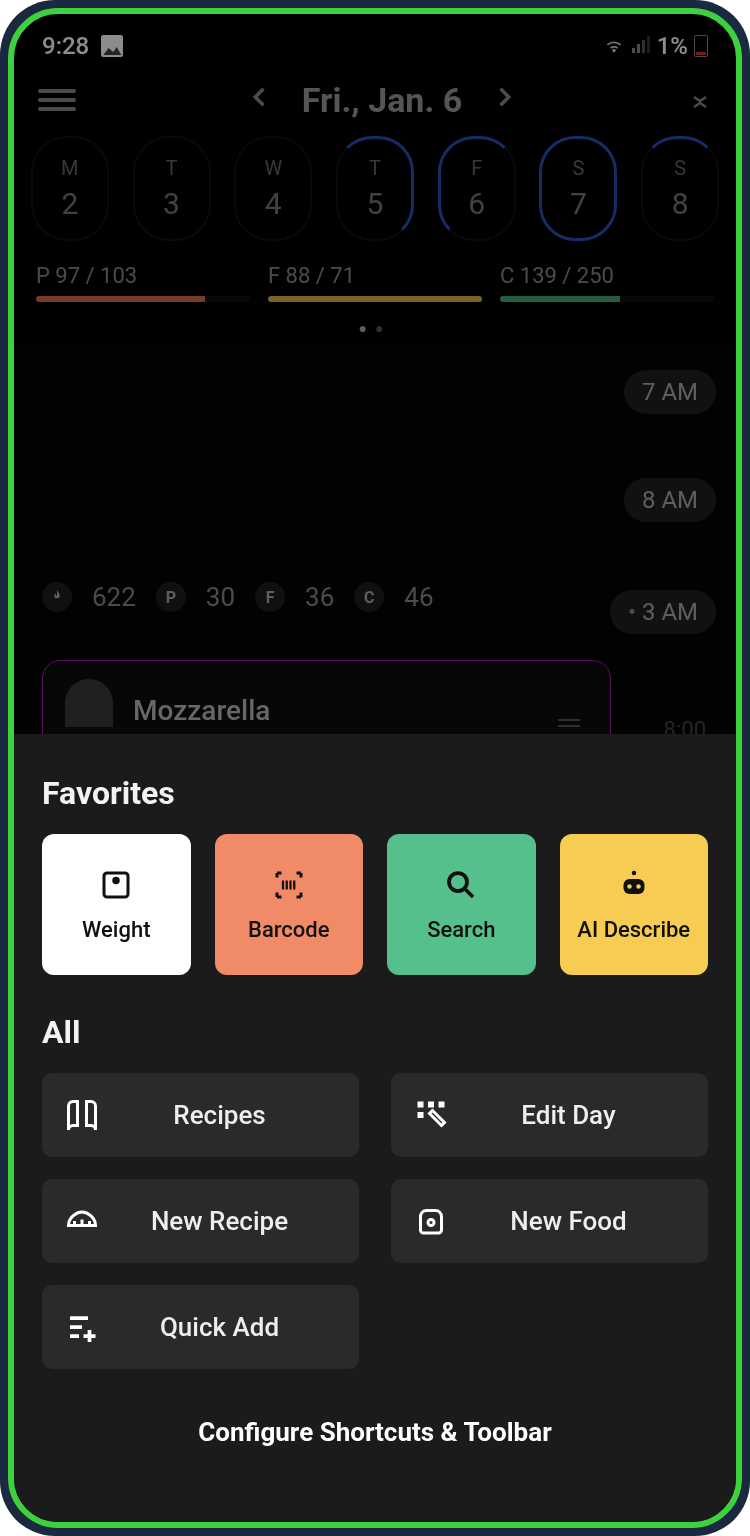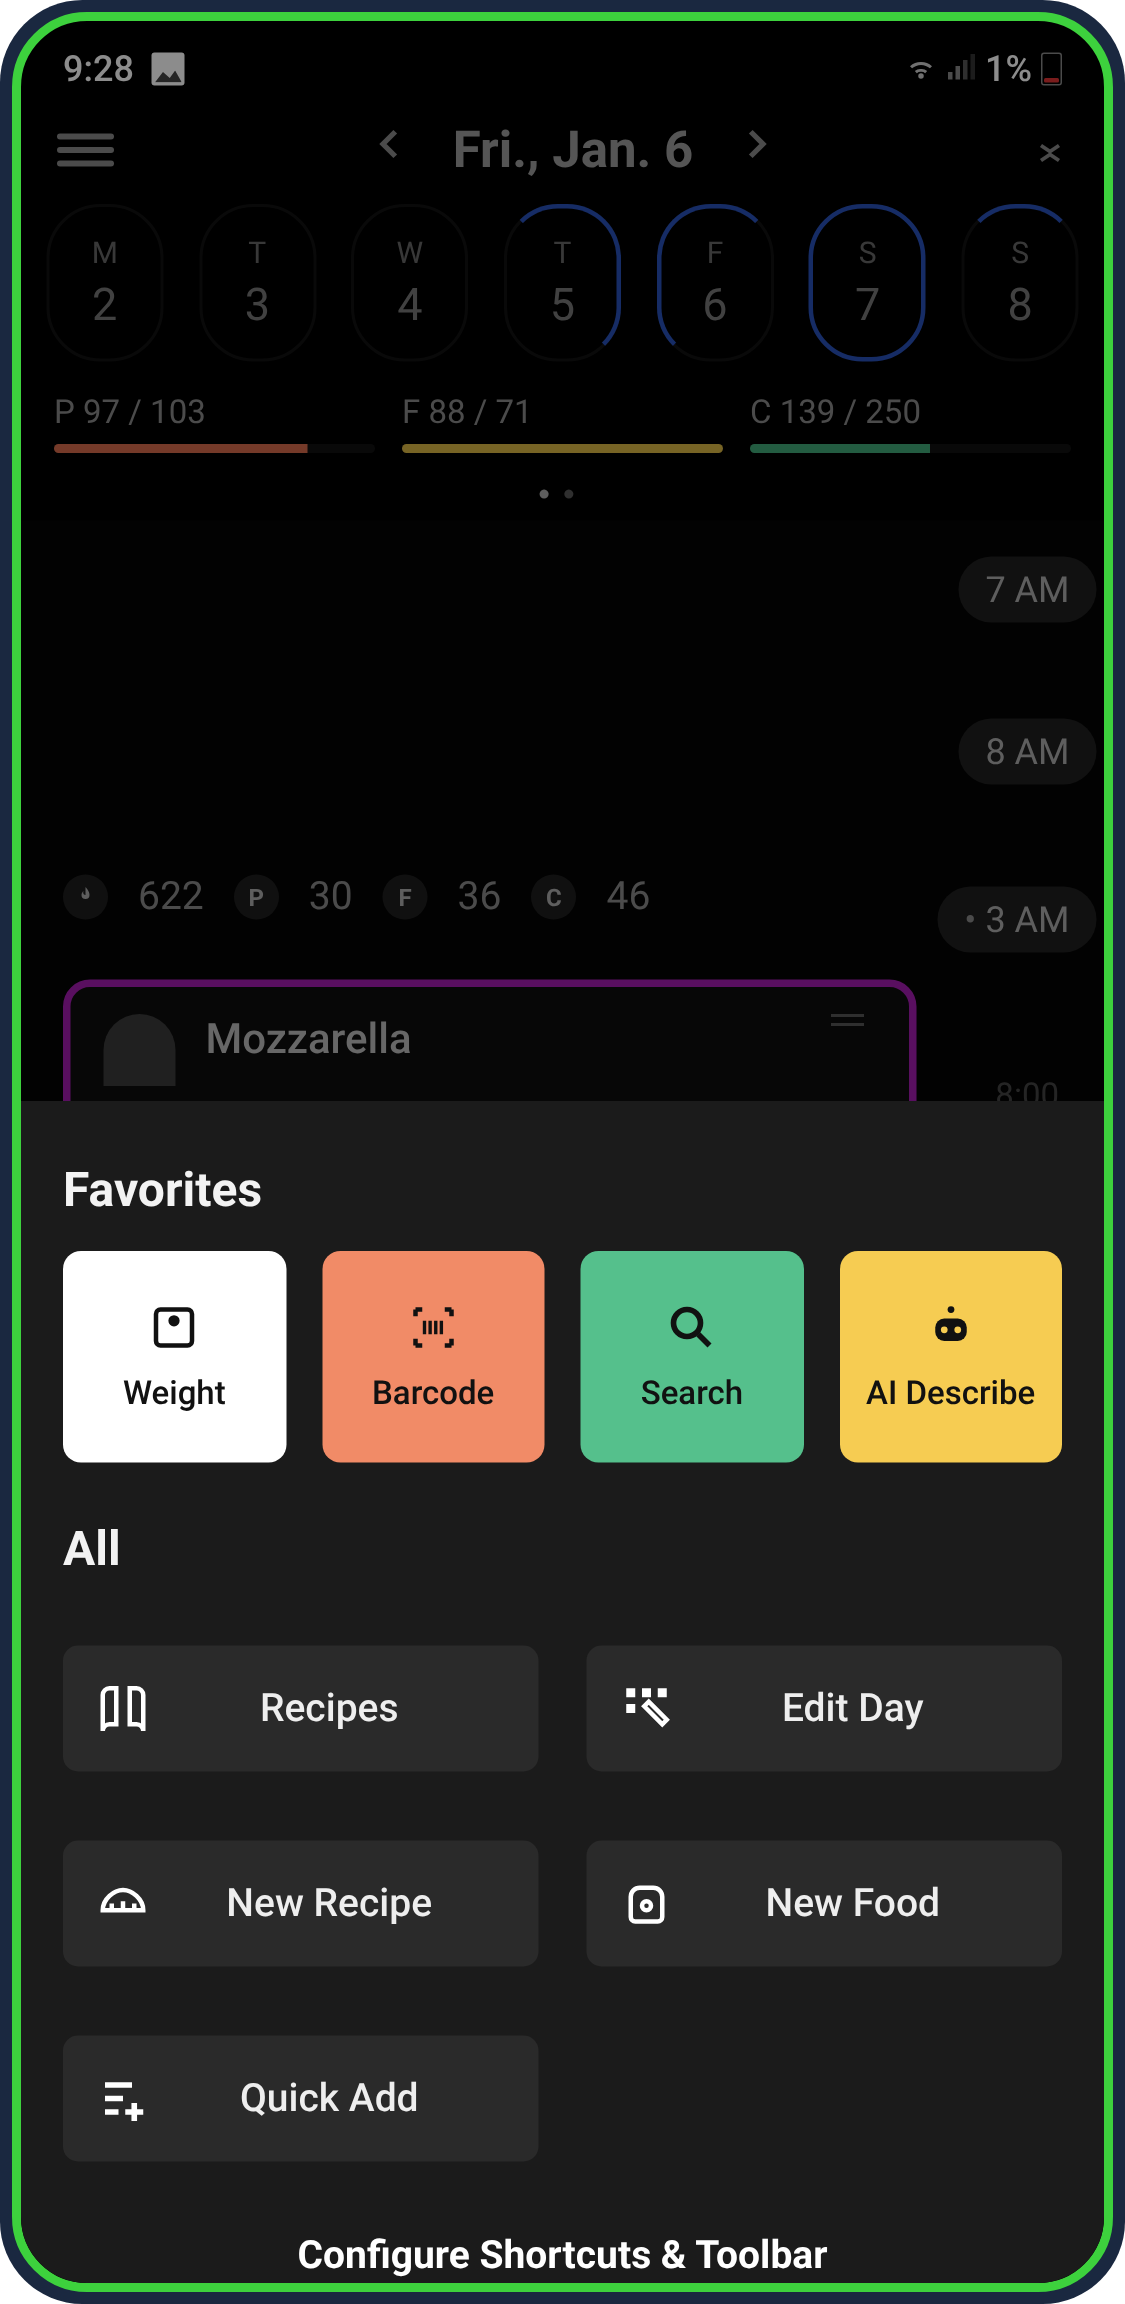--- a/index.html
+++ b/index.html
@@ -100,30 +100,30 @@
   .macro-label { font-size: 22px; color:#888; display:flex; align-items:center; gap:6px; white-space:nowrap;}
   .fire { width:18px; height:18px; }
   .macro-bar { height: 6px; background:#111; border-radius: 3px; margin-top: 8px; overflow:hidden;}
   .macro-fill { height:100%; }
   .dots-indicator { text-align:center; color:#555; padding:10px 0 6px 0; letter-spacing:8px; font-size:14px;}
   .dots-indicator .active { color:#aaa; }
   
   
   .timeline-area { position: relative; background:#040404; margin-top:4px;  height: 400px;}
   .time-marker {
-    position: absolute; right: 5px;
+    position: absolute; right: 20px;
     background:#1f1f1f; color:#aaa; padding:8px 18px; border-radius: 22px; font-size:24px;
   }
   .tm1 { top: 24px; }
   .tm2 { top: 132px; }
   .tm3 { top: 244px; }
   .tm3::before{ content:'• '; color:#888;}
   .meal-stats { position:absolute; top:236px; left:28px; display:flex; gap:20px; align-items:center; color:#888; font-size:26px;}
   .chip { background:#1e1e1e; width:30px; height:30px; border-radius:50%; display:inline-flex; align-items:center; justify-content:center; font-size:16px; font-weight:700; color:#aaa;}
-  .food-card { position:absolute; bottom:0; left:28px; right:125px; background:#0d0d0d; border:5px solid #a21caf; border-radius:18px 18px 0 0; padding:18px 22px; display:flex; align-items:flex-start; gap:20px;}
+  .food-card { position:absolute; bottom:0; left:28px; right:125px; background:#0d0d0d; border:1px solid #a21caf; border-radius:18px 18px 0 0; padding:18px 22px; display:flex; align-items:flex-end; gap:20px;}
   .food-avatar { width:48px; height:48px; background:#3a3a3a; border-radius:50% 50% 0 0; }
   .food-name { font-size:28px; color:#bbb; font-weight:500;}
   .drag-handle { margin-left:auto; margin-right:8px; display:flex; flex-direction:column; gap:4px; }
   .drag-handle span { width:22px; height:2px; background:#555; }
   .tm4 { position:absolute; right:30px; bottom:4px; color:#444; font-size:22px;}
   
   
   .sheet {
     position: absolute;
     left: 0; right: 0; bottom: 0; top: 720px;
@@ -146,21 +146,21 @@
   .fav-green { background:#55c08c; }
   .fav-orange { background:#f18b67; }
   .fav-yellow { background:#f6cc52; }
   
   .all-grid { display:grid; grid-template-columns: 1fr 1fr; gap: 22px 32px; }
   .all-item {
     background:#2a2a2a;
     border-radius:10px;
     display:flex; align-items:center; gap:28px;
     padding: 24px 22px;
-    font-size:26px; font-weight:500; color:#eee;margin-top:24px;
+    font-size:26px; font-weight:500; color:#eee;
   }
   .all-item .ic { width:36px; height:36px; flex-shrink:0; color:#fff;}
   .all-item span.lbl { flex:1; text-align:center; padding-right:26px;}
   
   .configure { text-align:center; font-size:26px; font-weight:700; color:#fff; margin-top:48px;}
 </style>
 </head>
 <body>
 
 <div class="device-frame">

